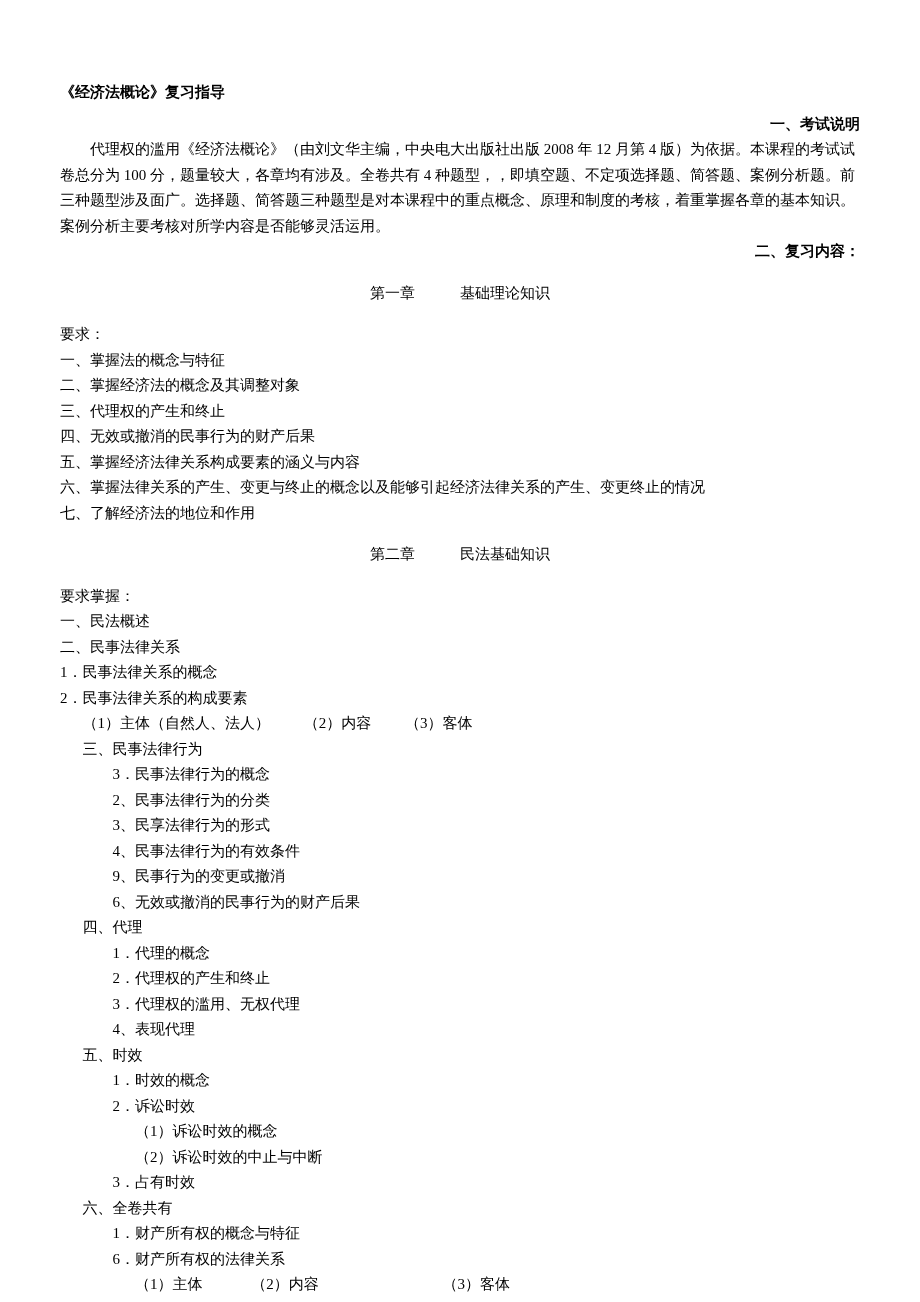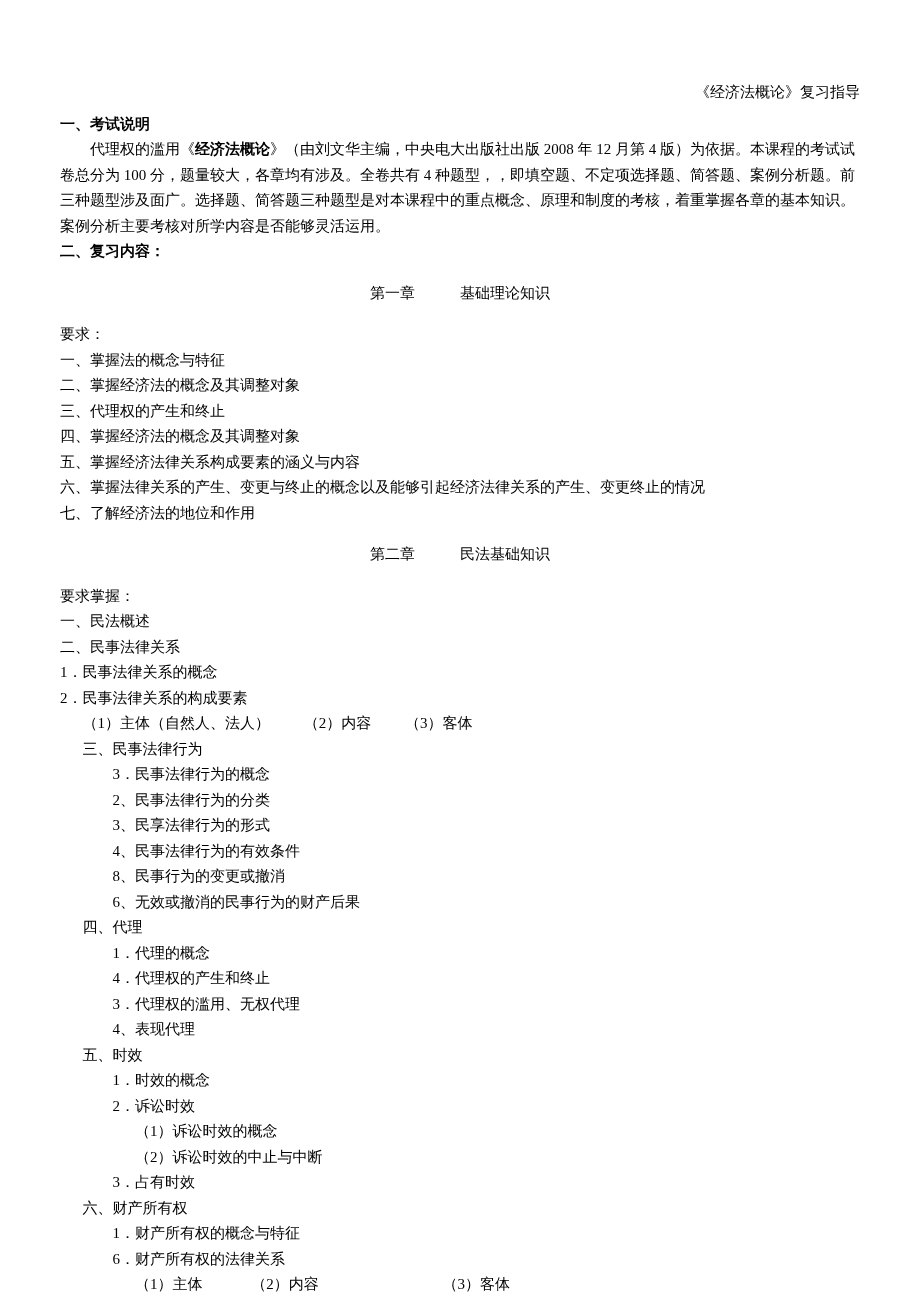--- a/index.html
+++ b/index.html
@@ -7,62 +7,63 @@
       font-family: "SimSun", "宋体", serif;
       font-size: 15px;
       line-height: 1.7;
       color: #000;
       background: #fff;
       padding: 80px 60px 40px 60px;
       width: 920px;
       position: relative;
     }
     .title {
-      text-align: right;
-      font-weight: normal;
+      text-align: left;
+      font-weight: bold;
       margin-bottom: 6px;
     }
     .section-heading {
       font-weight: bold;
+      text-align: right;
     }
     .paragraph {
       text-indent: 2em;
     }
     .chapter-heading {
       text-align: center;
       margin: 16px 0;
     }
     .chapter-heading .chap-num { display: inline-block; margin-right: 3em; }
     .line { margin: 0; }
     .indent-1 { padding-left: 1.5em; }
     .indent-2 { padding-left: 3.5em; }
     .indent-3 { padding-left: 5em; }
     .inline-parts span { display: inline-block; }
-    .bold { font-weight: bold; }
+    .bold { font-weight: normal; }
   </style>
 </head>
 <body>
 
 <div class="title">《经济法概论》复习指导</div>
 
 <div class="section-heading">一、考试说明</div>
 <div class="paragraph">
   <span>代理权的滥用《</span><span class="bold">经济法概论</span><span>》（由刘文华主编，中央电大出版社出版 2008 年 12 月第 4 版）为依据。本课程的考试试卷总分为 100 分，题量较大，各章均有涉及。全卷共有 4 种题型，，即填空题、不定项选择题、简答题、案例分析题。前三种题型涉及面广。选择题、简答题三种题型是对本课程中的重点概念、原理和制度的考核，着重掌握各章的基本知识。案例分析主要考核对所学内容是否能够灵活运用。</span>
 </div>
 
 <div class="section-heading">二、复习内容：</div>
 
 <div class="chapter-heading">
   <span class="chap-num">第一章</span><span>基础理论知识</span>
 </div>
 <div class="line">要求：</div>
 <div class="line">一、掌握法的概念与特征</div>
 <div class="line">二、掌握经济法的概念及其调整对象</div>
 <div class="line">三、代理权的产生和终止</div>
-<div class="line">四、掌握经济法的概念及其调整对象</div>
+<div class="line">四、无效或撤消的民事行为的财产后果</div>
 <div class="line">五、掌握经济法律关系构成要素的涵义与内容</div>
 <div class="line">六、掌握法律关系的产生、变更与终止的概念以及能够引起经济法律关系的产生、变更终止的情况</div>
 <div class="line">七、了解经济法的地位和作用</div>
 
 <div class="chapter-heading">
   <span class="chap-num">第二章</span><span>民法基础知识</span>
 </div>
 <div class="line">要求掌握：</div>
 <div class="line">一、民法概述</div>
 <div class="line">二、民事法律关系</div>
@@ -71,34 +72,34 @@
 <div class="line indent-1 inline-parts">
   <span style="margin-right:2em">（1）主体（自然人、法人）</span>
   <span style="margin-right:2em">（2）内容</span>
   <span>（3）客体</span>
 </div>
 <div class="line indent-1">三、民事法律行为</div>
 <div class="line indent-2">3．民事法律行为的概念</div>
 <div class="line indent-2">2、民事法律行为的分类</div>
 <div class="line indent-2">3、民享法律行为的形式</div>
 <div class="line indent-2">4、民事法律行为的有效条件</div>
-<div class="line indent-2">8、民事行为的变更或撤消</div>
+<div class="line indent-2">9、民事行为的变更或撤消</div>
 <div class="line indent-2">6、无效或撤消的民事行为的财产后果</div>
 <div class="line indent-1">四、代理</div>
 <div class="line indent-2">1．代理的概念</div>
-<div class="line indent-2">4．代理权的产生和终止</div>
+<div class="line indent-2">2．代理权的产生和终止</div>
 <div class="line indent-2">3．代理权的滥用、无权代理</div>
 <div class="line indent-2">4、表现代理</div>
 <div class="line indent-1">五、时效</div>
 <div class="line indent-2">1．时效的概念</div>
 <div class="line indent-2">2．诉讼时效</div>
 <div class="line indent-3">（1）诉讼时效的概念</div>
 <div class="line indent-3">（2）诉讼时效的中止与中断</div>
 <div class="line indent-2">3．占有时效</div>
-<div class="line indent-1">六、财产所有权</div>
+<div class="line indent-1">六、全卷共有</div>
 <div class="line indent-2">1．财产所有权的概念与特征</div>
 <div class="line indent-2">6．财产所有权的法律关系</div>
 <div class="line indent-3 inline-parts">
   <span style="margin-right:3em">（1）主体</span>
   <span style="margin-right:8em">（2）内容</span>
   <span>（3）客体</span>
 </div>
 <div class="line indent-2">3．变化财产所有权的方法</div>
 <div class="line indent-1">七、债权</div>
 <div class="line indent-2">1．债权的概念与特征</div>

